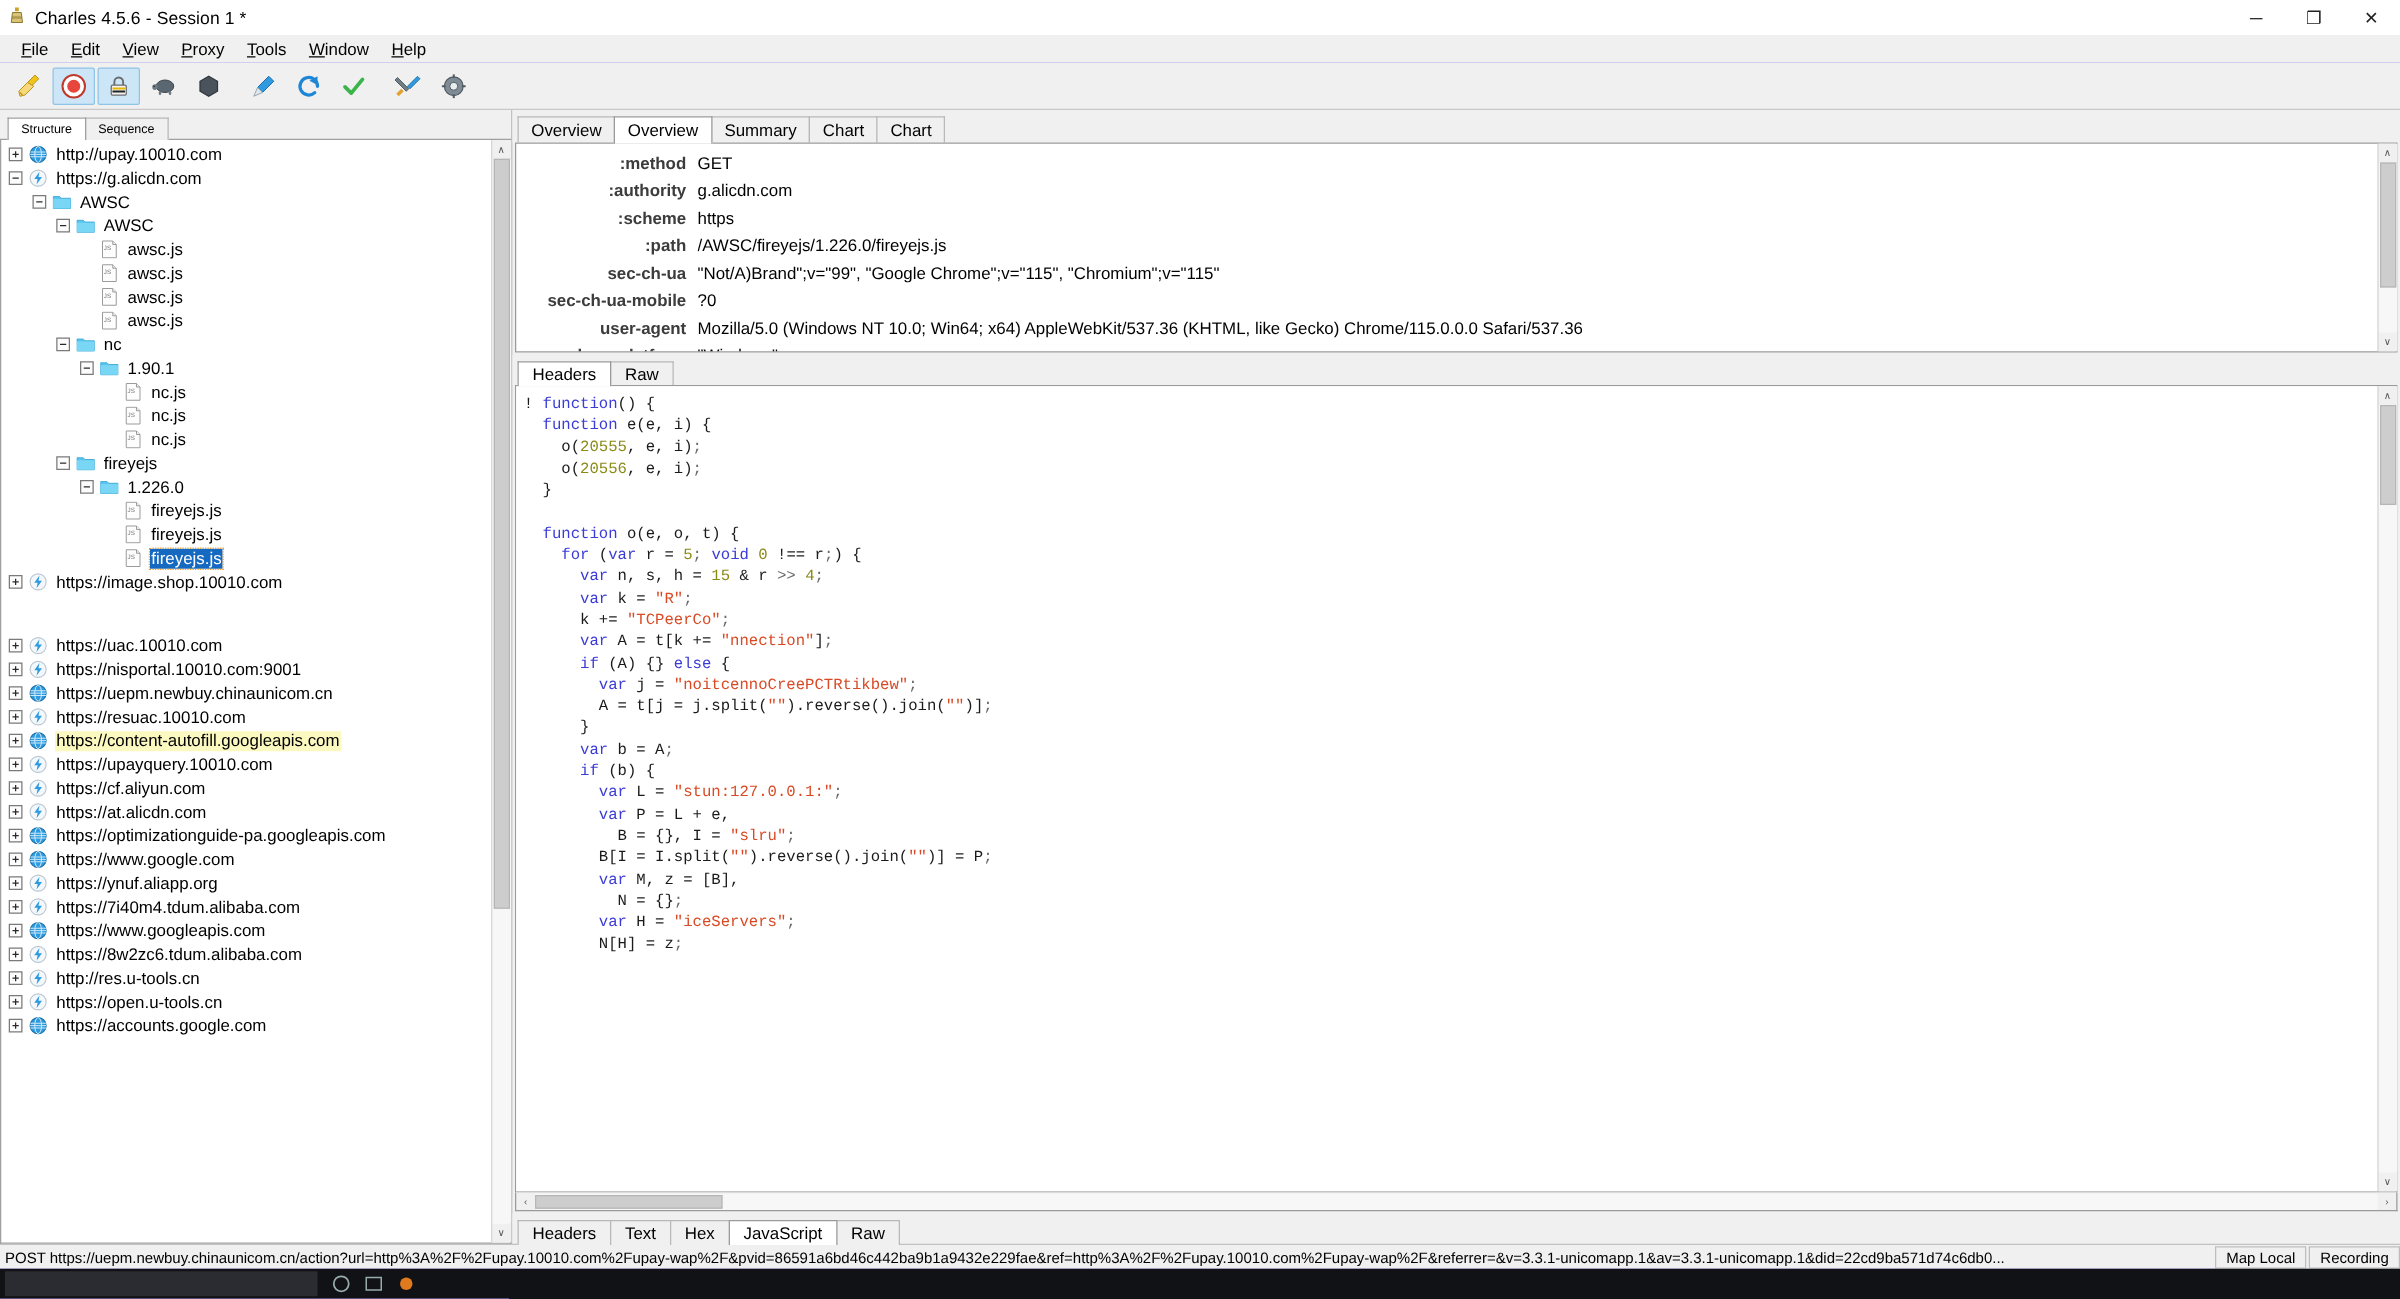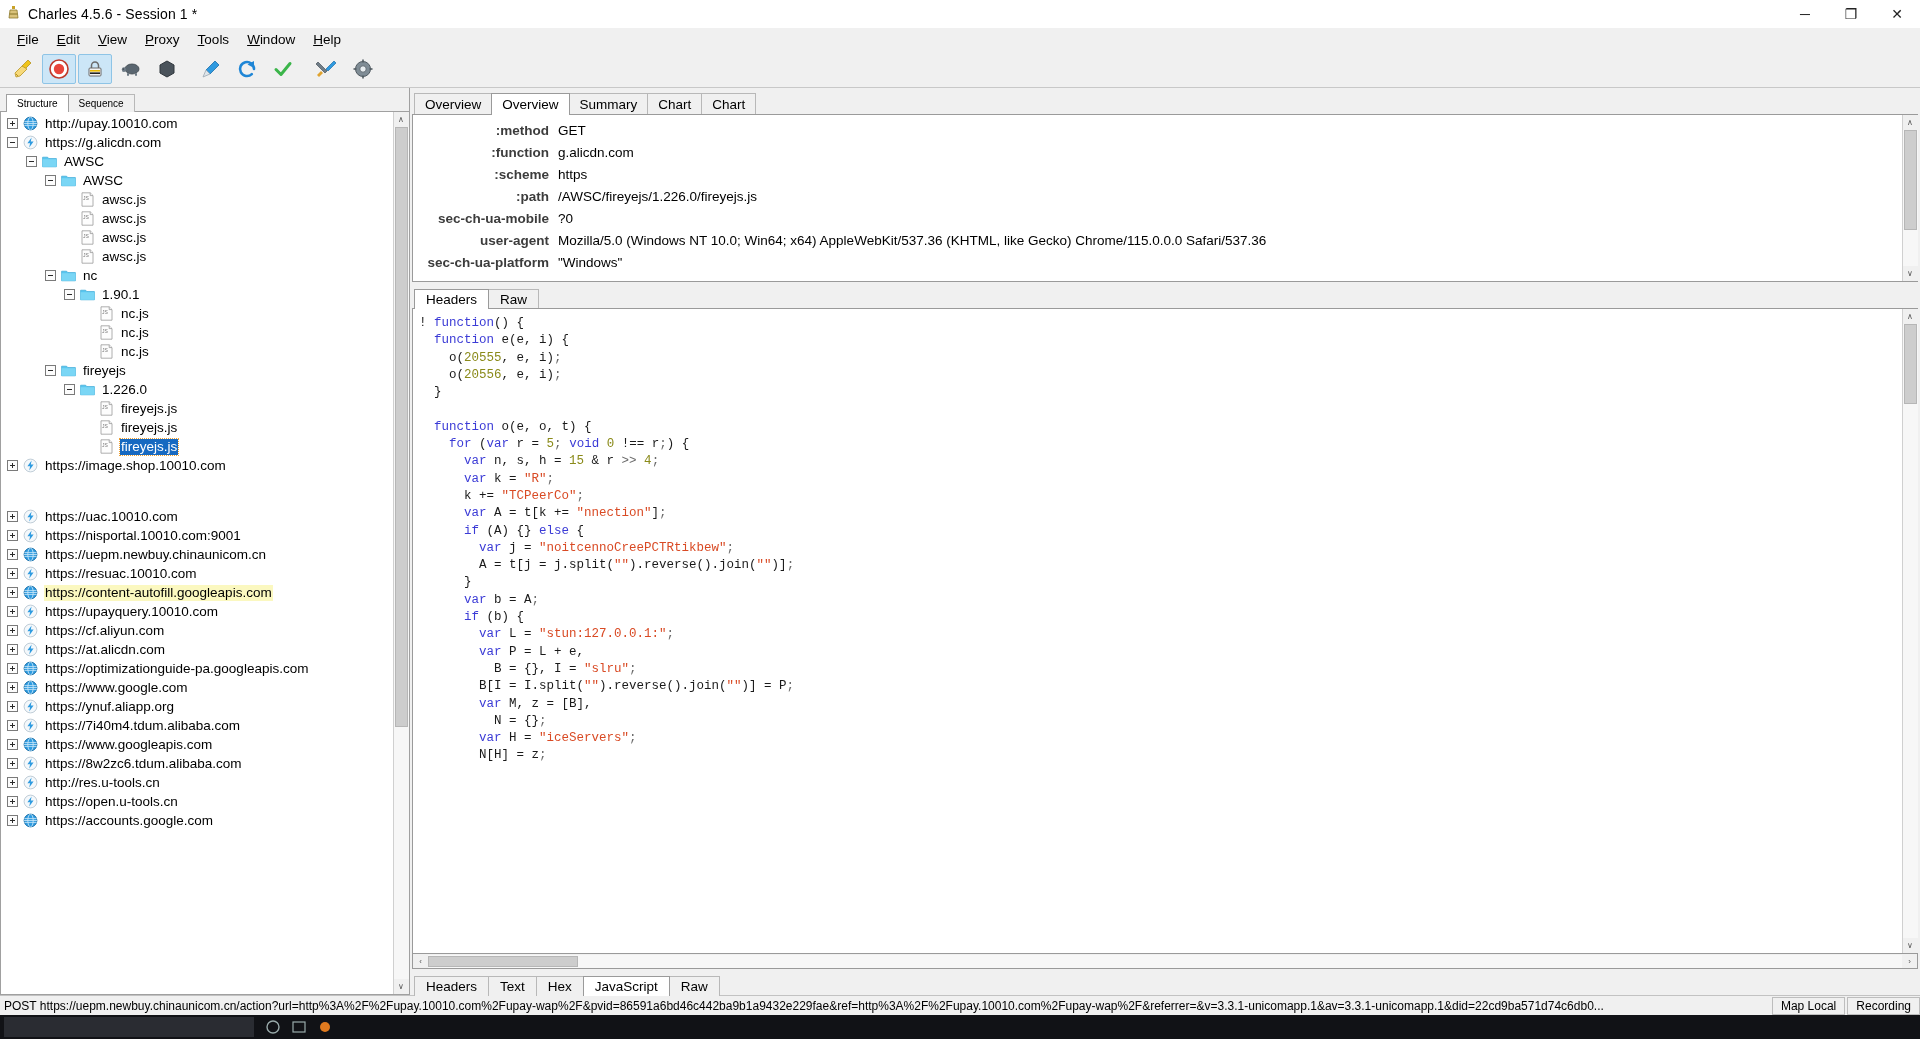--- a/index.html
+++ b/index.html
@@ -791,30 +791,34 @@
         <div class="ttab">Chart</div>
       </div>
 
       <div class="panel-box" style="height:168px;">
         <div class="headers-view" id="req-headers">
             <div class="hrow">
               <div class="hname">:method</div>
               <div class="hval">GET</div>
             </div>
             <div class="hrow">
-              <div class="hname">:function</div>
+              <div class="hname">:authority</div>
               <div class="hval">g.alicdn.com</div>
             </div>
             <div class="hrow">
               <div class="hname">:scheme</div>
               <div class="hval">https</div>
             </div>
             <div class="hrow">
               <div class="hname">:path</div>
               <div class="hval">/AWSC/fireyejs/1.226.0/fireyejs.js</div>
+            </div>
+            <div class="hrow">
+              <div class="hname">sec-ch-ua</div>
+              <div class="hval">"Not/A)Brand";v="99", "Google Chrome";v="115", "Chromium";v="115"</div>
             </div>
             <div class="hrow">
               <div class="hname">sec-ch-ua-mobile</div>
               <div class="hval">?0</div>
             </div>
             <div class="hrow">
               <div class="hname">user-agent</div>
               <div class="hval">Mozilla/5.0 (Windows NT 10.0; Win64; x64) AppleWebKit/537.36 (KHTML, like Gecko) Chrome/115.0.0.0 Safari/537.36</div>
             </div>
             <div class="hrow">

